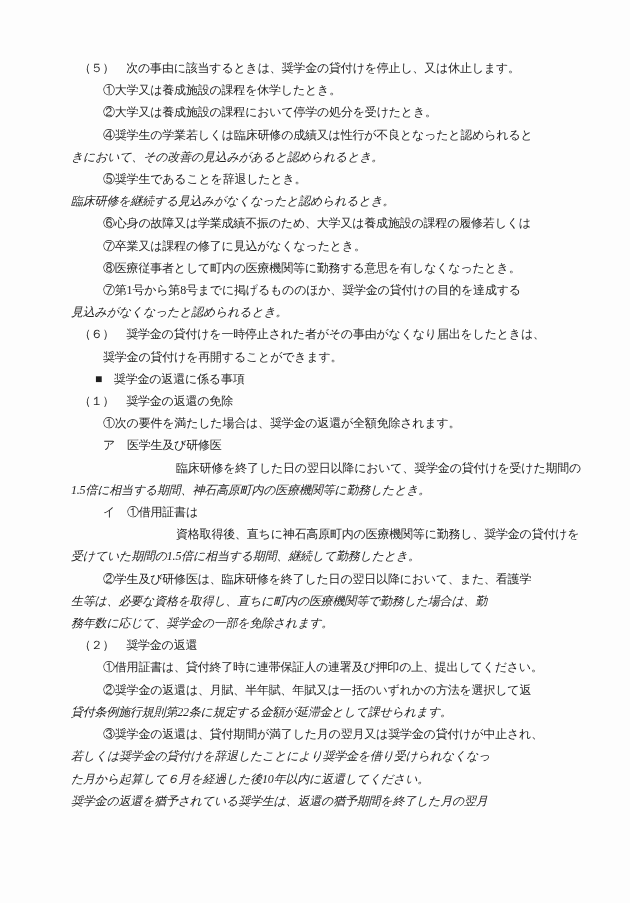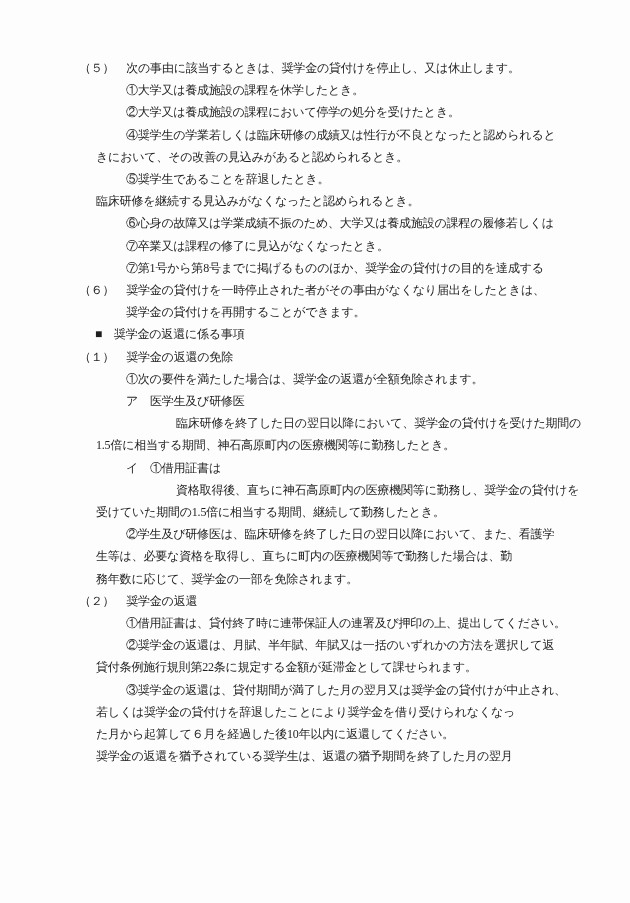--- a/index.html
+++ b/index.html
@@ -26,39 +26,41 @@
   .line {
     font-size: 12px;
     line-height: 22.2px;
     letter-spacing: -0.2px;
     white-space: nowrap;
     color: #1e1e1e;
   }
   
   .lv1 { padding-left: 95px;  }  
   .lv2 { padding-left: 79px;  }  
-  .lv3 { padding-left: 103px; margin-left: 23px; }  
-  .lv4 { padding-left: 96px; }  
+  .lv3 { padding-left: 103px; }  
+  .lv4 { padding-left: 71px; font-style: italic; }  
   .lv5 { padding-left: 131px; margin-left: 45px; }  
 </style>
 </head>
 <body>
 
 <div class="page" style="background: rgb(253, 253, 253); color: rgb(30, 30, 30);">
   <div class="doc-body">
       <div class="line lv2">（５）　次の事由に該当するときは、奨学金の貸付けを停止し、又は休止します。</div>
       <div class="line lv3">①大学又は養成施設の課程を休学したとき。</div>
       <div class="line lv3">②大学又は養成施設の課程において停学の処分を受けたとき。</div>
       <div class="line lv3">④奨学生の学業若しくは臨床研修の成績又は性行が不良となったと認められると</div>
       <div class="line lv4">きにおいて、その改善の見込みがあると認められるとき。</div>
       <div class="line lv3">⑤奨学生であることを辞退したとき。</div>
       <div class="line lv4">臨床研修を継続する見込みがなくなったと認められるとき。</div>
       <div class="line lv3">⑥心身の故障又は学業成績不振のため、大学又は養成施設の課程の履修若しくは</div>
       <div class="line lv3">⑦卒業又は課程の修了に見込がなくなったとき。</div>
+      <div class="line lv3">⑧医療従事者として町内の医療機関等に勤務する意思を有しなくなったとき。</div>
       <div class="line lv3">⑦第1号から第8号までに掲げるもののほか、奨学金の貸付けの目的を達成する</div>
+      <div class="line lv4">見込みがなくなったと認められるとき。</div>
       <div class="line lv2">（６）　奨学金の貸付けを一時停止された者がその事由がなくなり届出をしたときは、</div>
       <div class="line lv3">奨学金の貸付けを再開することができます。</div>
       <div class="line lv1">■　奨学金の返還に係る事項</div>
       <div class="line lv2">（１）　奨学金の返還の免除</div>
       <div class="line lv3">①次の要件を満たした場合は、奨学金の返還が全額免除されます。</div>
       <div class="line lv3">ア　医学生及び研修医</div>
       <div class="line lv5">臨床研修を終了した日の翌日以降において、奨学金の貸付けを受けた期間の</div>
       <div class="line lv4">1.5倍に相当する期間、神石高原町内の医療機関等に勤務したとき。</div>
       <div class="line lv3">イ　①借用証書は</div>
       <div class="line lv5">資格取得後、直ちに神石高原町内の医療機関等に勤務し、奨学金の貸付けを</div>

